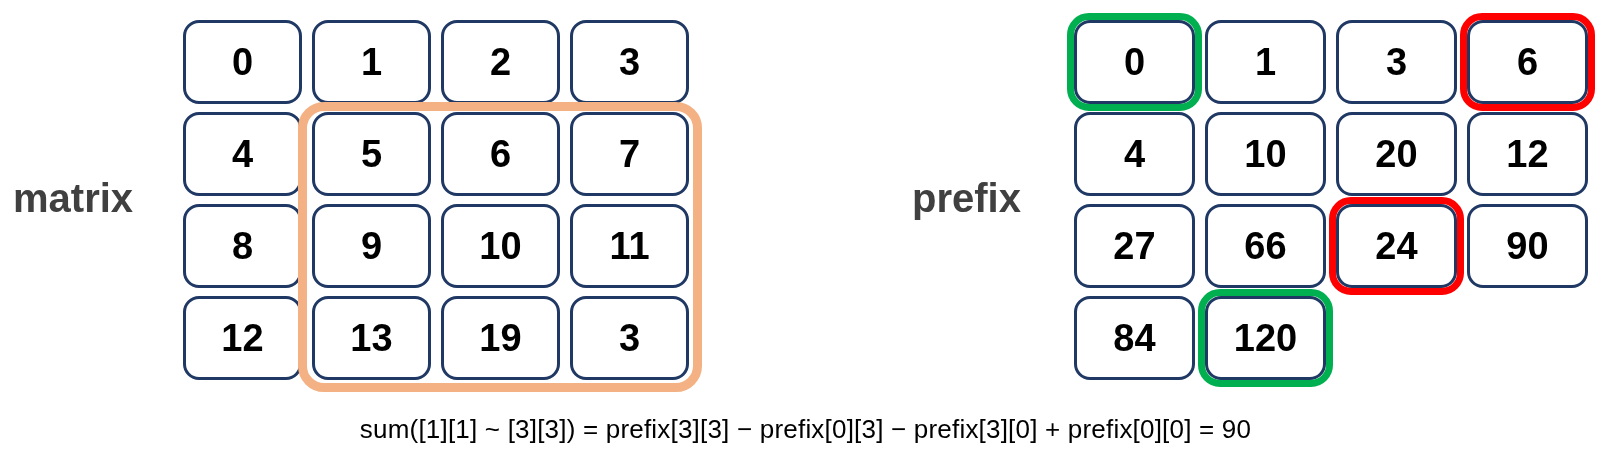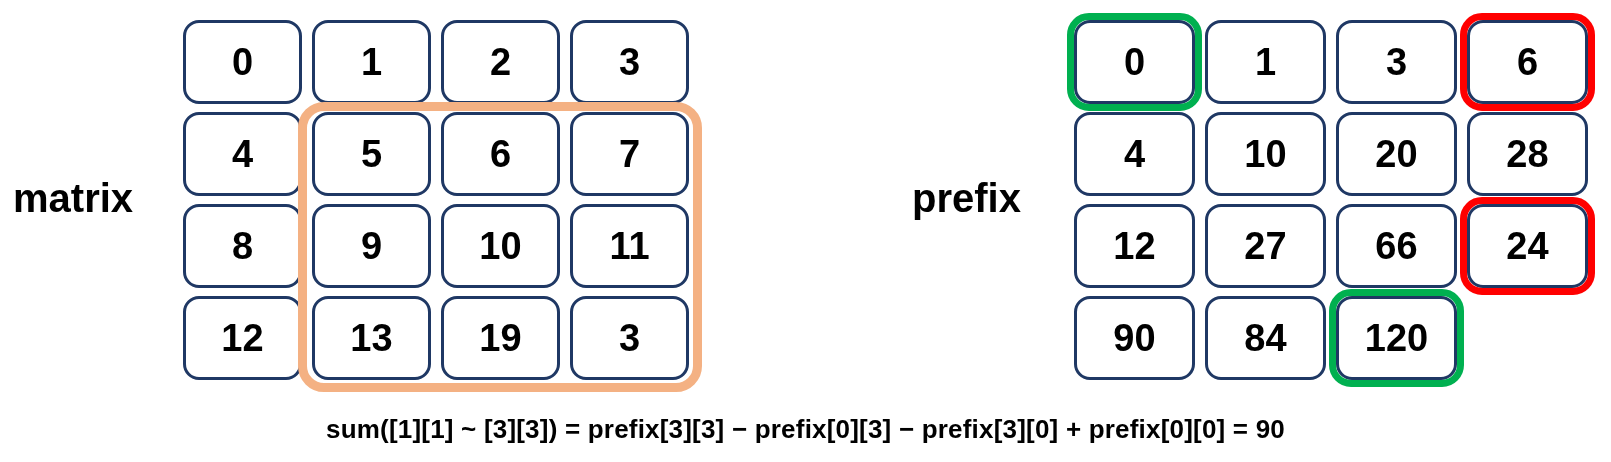--- a/index.html
+++ b/index.html
@@ -9,21 +9,21 @@
     height:462px;
     background:#fff;
     font-family:"Liberation Sans","DejaVu Sans",sans-serif;
     overflow:hidden;
   }
   .side-label{
     position:absolute;
     top:174px;
     font-size:40px;
     font-weight:700;
-    color:#000000;
+    color:#404040;
     line-height:48px;
     white-space:nowrap;
   }
   .label-matrix{left:13px;}
   .label-prefix{left:912px;}
   .grid{
     position:absolute;
     top:20px;
     display:grid;
     grid-auto-rows:84px;
@@ -74,21 +74,21 @@
     pointer-events:none;
     z-index:5;
   }
   .formula{
     position:absolute;
     left:0;
     top:414px;
     width:100%;
     text-align:center;
     font-size:26px;
-    font-weight:700;
+    font-weight:400;
     letter-spacing:0.2px;
     color:#000;
     white-space:nowrap;
   }
 </style>
 </head>
 <body>
 
 <div class="canvas">
 
@@ -166,23 +166,20 @@
       <div class="cell">
         <span>4</span>
       </div>
       <div class="cell">
         <span>10</span>
       </div>
       <div class="cell">
         <span>20</span>
       </div>
       <div class="cell">
-        <span>28</span>
-      </div>
-      <div class="cell">
         <span>12</span>
       </div>
       <div class="cell">
         <span>27</span>
       </div>
       <div class="cell">
         <span>66</span>
       </div>
       <div class="cell">
         <span>24</span>

